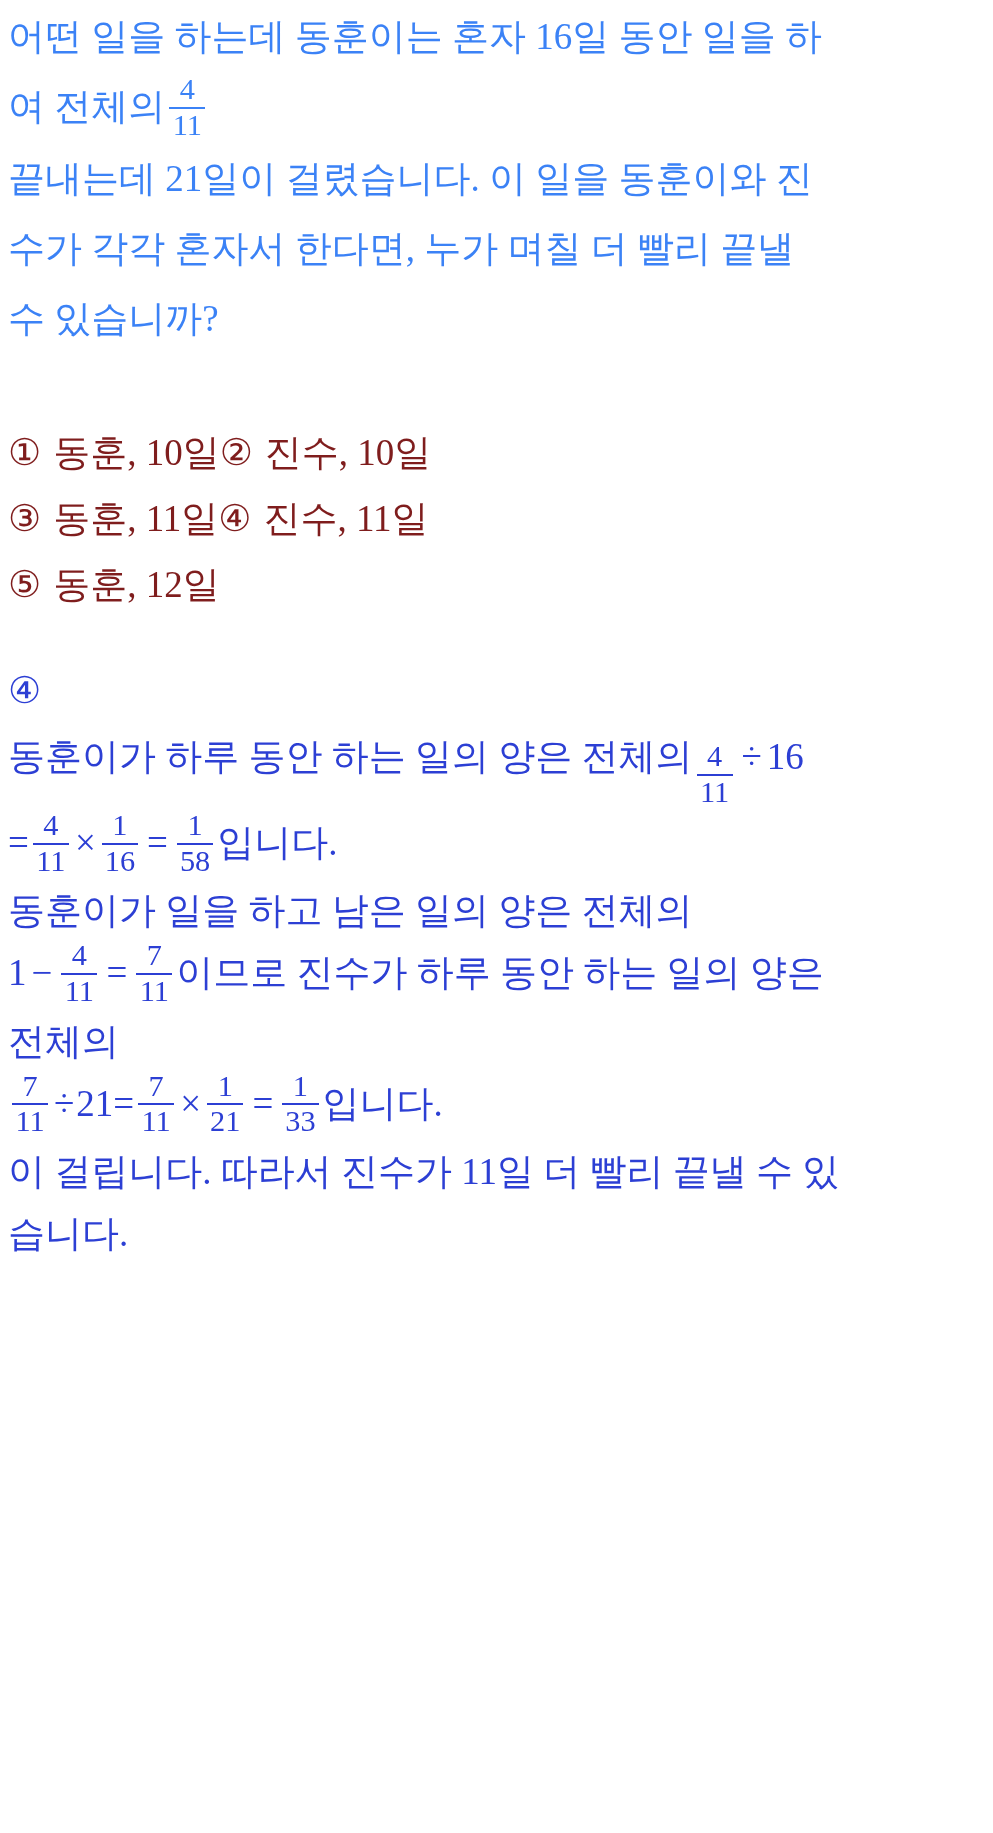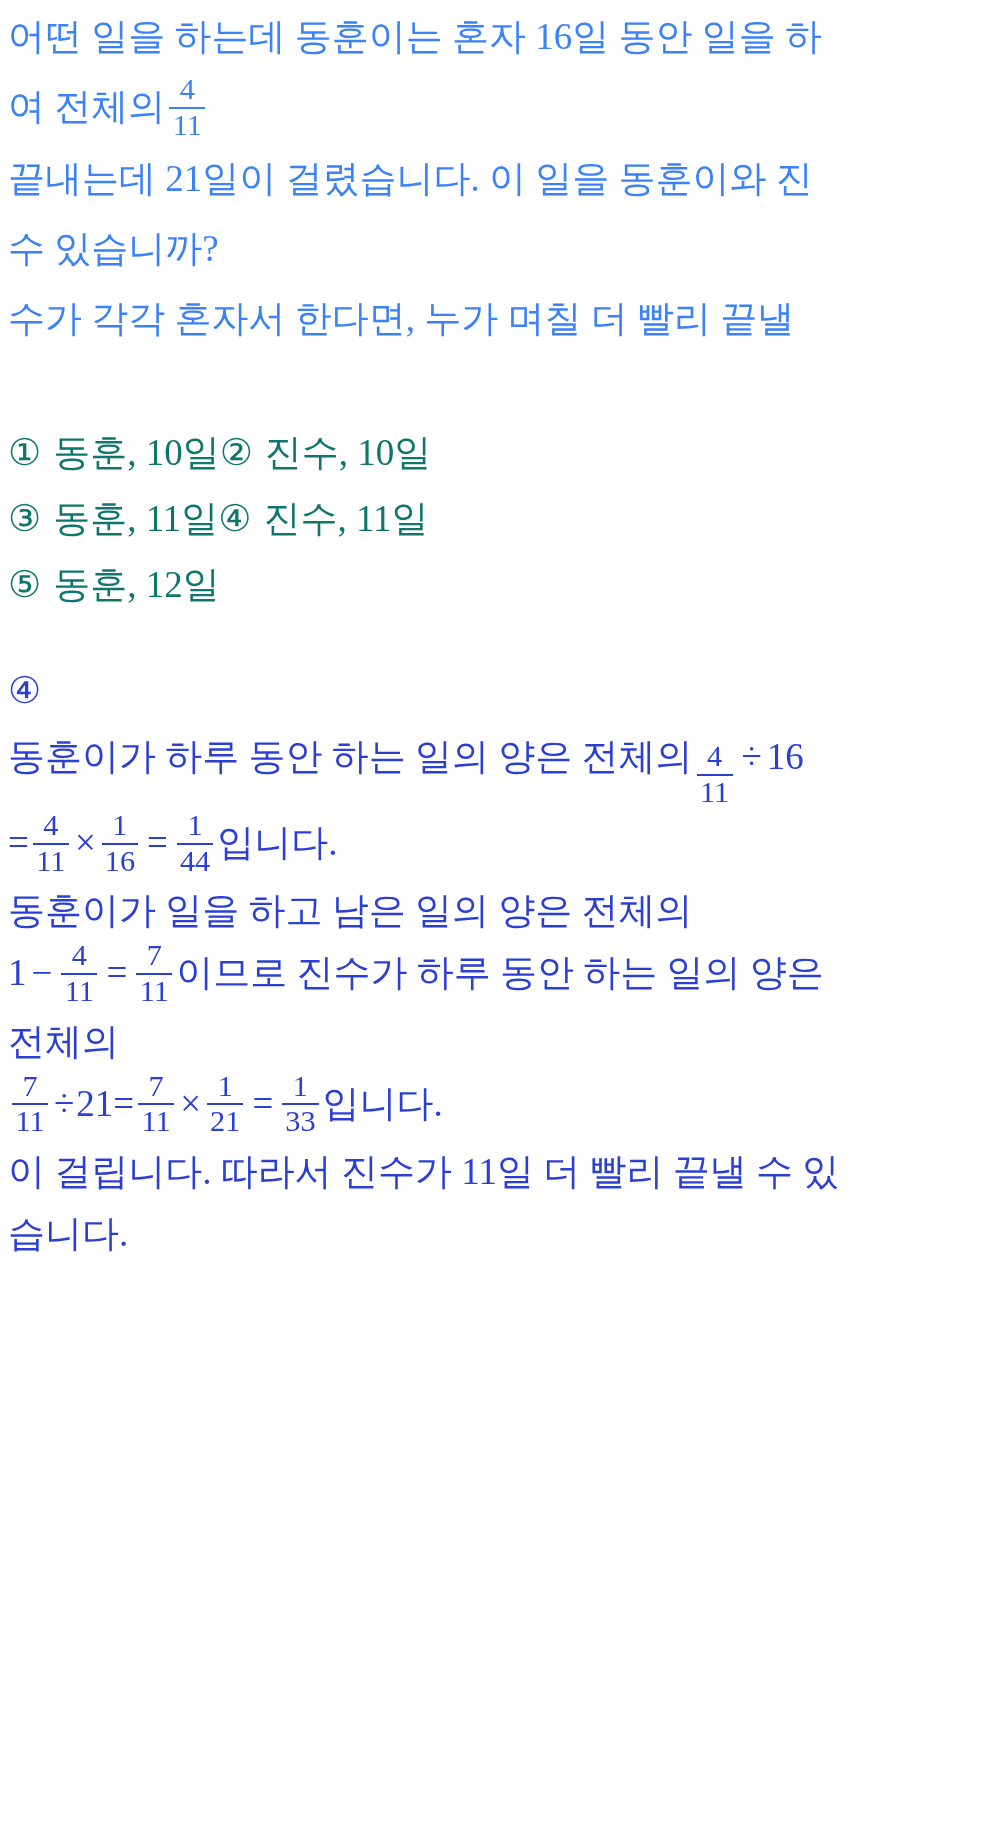--- a/index.html
+++ b/index.html
@@ -62,21 +62,21 @@
     min-width: 36px;
     height: 2px;
     background: currentColor;
     margin: 1px 0;
   }
 
   
   .choices {
     font-size: 37px;
     line-height: 66px;
-    color: #0f766e;
+    color: #7f1d1d;
     padding-top: 66px;
   }
   .choice-row {
     display: block;
     white-space: nowrap;
   }
   .choice {
     display: inline-block;
   }
   .choice .mark { margin-right: 12px; }
@@ -119,22 +119,22 @@
 
     <span class="line">
       <span>여 전체의</span><span class="frac">
           <span class="num">4</span>
           <span class="bar"></span>
           <span class="den">11</span>
         </span>
     </span>
 
     <span class="line">끝내는데 21일이 걸렸습니다. 이 일을 동훈이와 진</span>
+    <span class="line">수가 각각 혼자서 한다면, 누가 며칠 더 빨리 끝낼</span>
     <span class="line">수 있습니까?</span>
-    <span class="line">수가 각각 혼자서 한다면, 누가 며칠 더 빨리 끝낼</span>
   </div>
 
   <div class="block choices">
     <div class="choice-row">
       <span class="choice"><span class="mark">①</span><span>동훈,  10일</span></span><span class="choice-gap"></span><span class="choice"><span class="mark">②</span><span>진수,  10일</span></span>
     </div>
     <div class="choice-row">
       <span class="choice"><span class="mark">③</span><span>동훈,  11일</span></span><span class="choice-gap"></span><span class="choice"><span class="mark">④</span><span>진수,  11일</span></span>
     </div>
     <div class="choice-row">
@@ -164,21 +164,21 @@
           <span class="num">4</span>
           <span class="bar"></span>
           <span class="den">11</span>
         </span><span class="tight">×</span><span class="frac">
           <span class="num">1</span>
           <span class="bar"></span>
           <span class="den">16</span>
         </span><span class="op">=</span><span class="frac">
           <span class="num">1</span>
           <span class="bar"></span>
-          <span class="den">44</span>
+          <span class="den">58</span>
         </span><span>입니다.</span>
     </span>
 
     <span class="sol-line">동훈이가 일을 하고 남은 일의 양은 전체의</span>
 
     <span class="sol-line">
       <span>1</span><span class="op">−</span><span class="frac">
           <span class="num">4</span>
           <span class="bar"></span>
           <span class="den">11</span>

